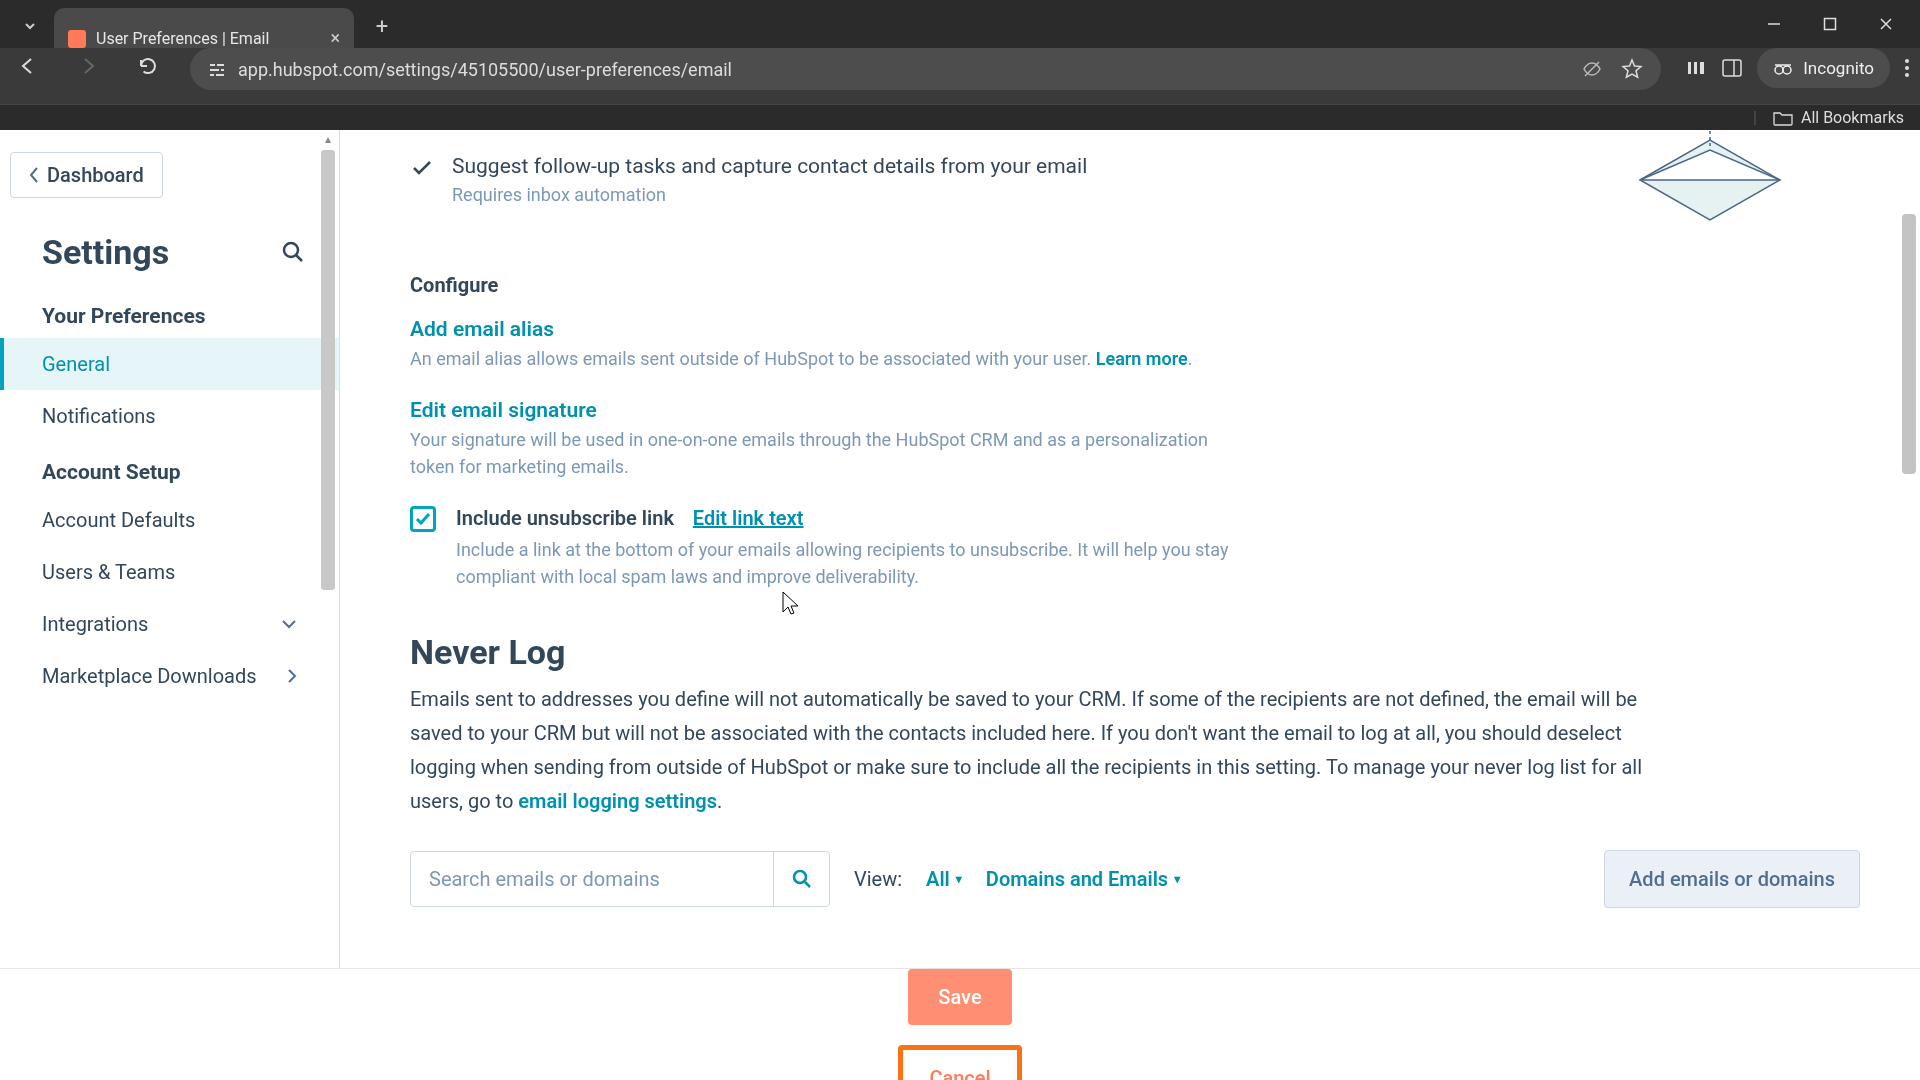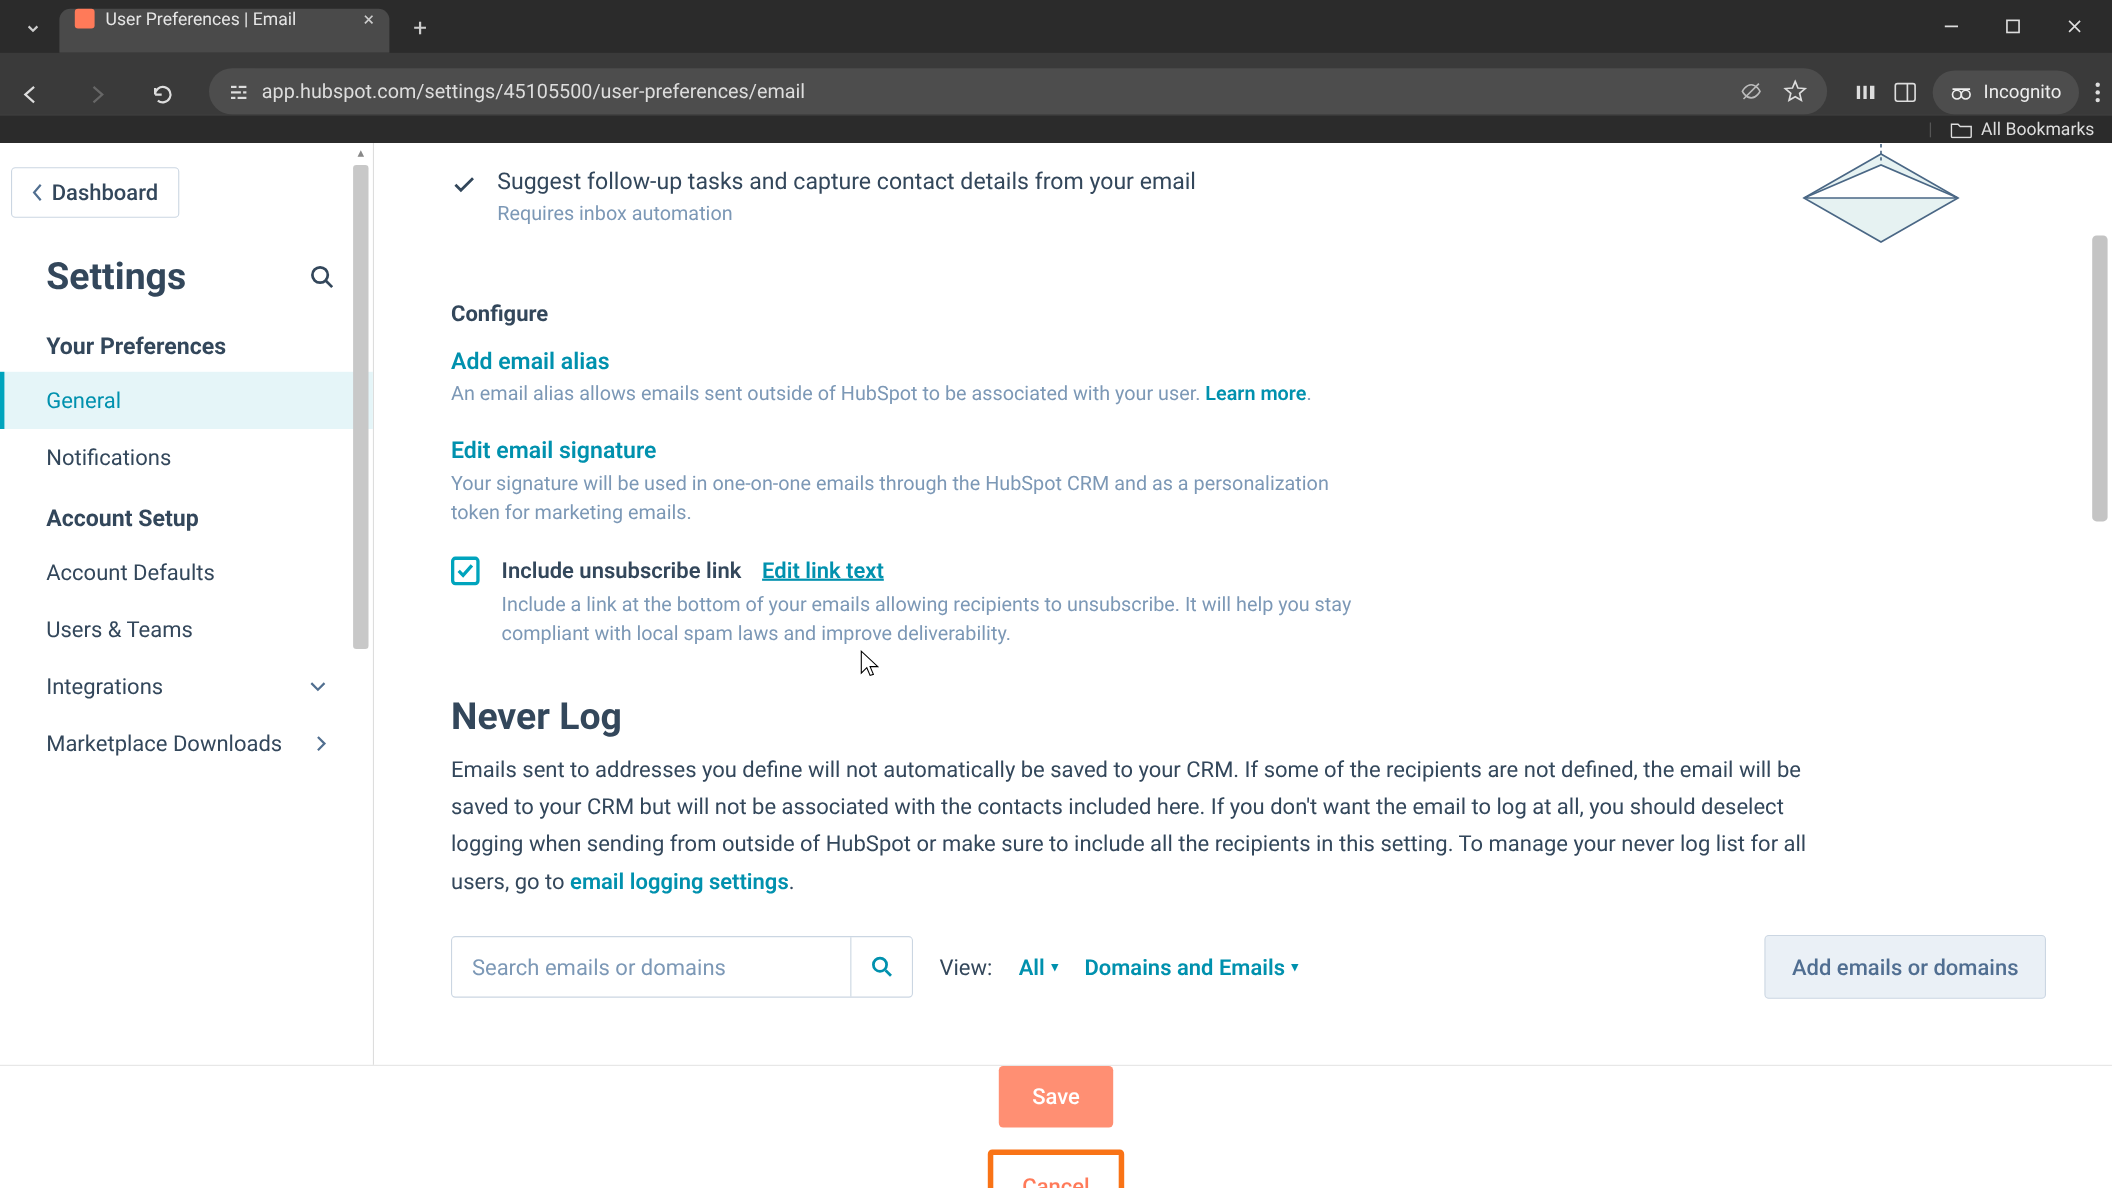--- a/index.html
+++ b/index.html
@@ -2,28 +2,28 @@
 <html><head>
 <meta charset="utf-8">
 <style>
   * { margin: 0; padding: 0; box-sizing: border-box; font-family: -apple-system, BlinkMacSystemFont, "Segoe UI", Roboto, Arial, sans-serif; }
   body { background: #fff; width: 1920px; height: 1080px; overflow: hidden; }
 
   
   .browser-chrome { background: #2b2b2b; height: 130px; display: flex; flex-direction: column; }
   .tab-bar { height: 48px; display: flex; align-items: flex-end; padding-left: 12px; }
   .tab-menu { width: 36px; height: 36px; display:flex; align-items:center; justify-content:center; color:#ccc; margin-right:6px; margin-bottom:4px;}
-  .tab { background: #4a4a4a; height: 40px; border-radius: 10px 10px 0 0; display: flex; align-items: flex-start; padding: 0 14px; min-width: 300px; color: #e6e6e6; font-size: 16px; gap: 10px; }
+  .tab { background: #4a4a4a; height: 40px; border-radius: 10px 10px 0 0; display: flex; align-items: flex-end; padding: 0 14px; min-width: 300px; color: #e6e6e6; font-size: 16px; gap: 10px; }
   .tab-favicon { width:18px; height:18px; border-radius:3px; background:#ff7a59; position:relative;}
   .tab-close { margin-left: auto; color:#ccc; font-size:18px; cursor:pointer;}
   .new-tab { width:36px; height:36px; display:flex; align-items:center; justify-content:center; color:#ccc; font-size:22px; margin-left:10px; margin-bottom:4px;}
   .window-controls { margin-left:auto; display:flex; gap:4px; padding-right:8px; padding-bottom:6px;}
   .win-ctrl { width:52px; height:36px; display:flex; align-items:center; justify-content:center; color:#ddd; }
 
-  .addr-row { height: 56px; display: flex; align-items: flex-end; padding: 0 10px; gap: 24px; background:#3a3a3a; }
+  .addr-row { height: 56px; display: flex; align-items: flex-start; padding: 0 10px; gap: 24px; background:#3a3a3a; }
   .nav-btn { width:36px; height:36px; display:flex; align-items:center; justify-content:center; color:#ddd; border-radius:50%; }
   .nav-btn.disabled { color:#666;}
   .addr-bar { flex:1; background:#4d4d4d; height:42px; border-radius:21px; display:flex; align-items:center; padding:0 18px; color:#ddd; font-size:18px; gap:12px; }
   .addr-icons-right { margin-left:auto; display:flex; gap:18px; align-items:center;}
   .toolbar-right { display:flex; gap:14px; align-items:center; }
   .incognito-pill { background:#4d4d4d; height:40px; border-radius:20px; display:flex; align-items:center; padding:0 16px; color:#eee; font-size:17px; gap:10px;}
   .bookmarks-row { height:26px; display:flex; align-items:center; justify-content:flex-end; padding:0 16px; color:#ddd; font-size:16px; gap:8px; border-top:1px solid #444;}
   .bm-sep { color:#555; margin-right:8px;}
 
   

